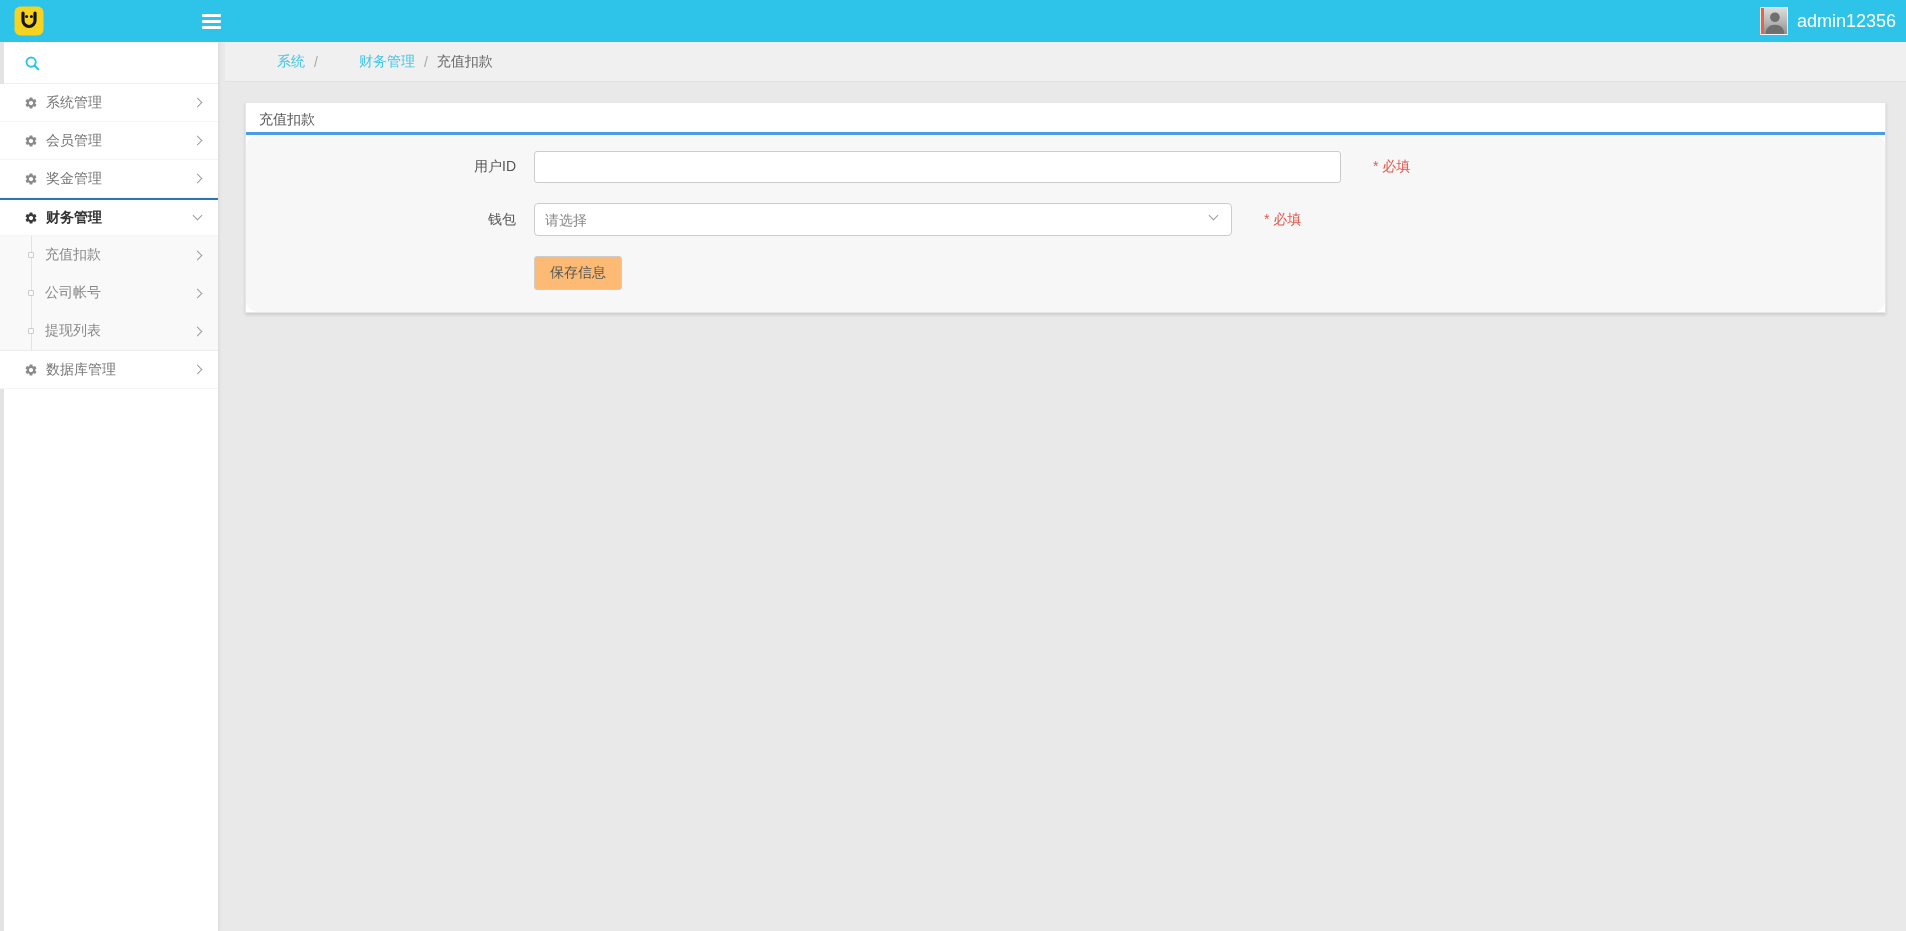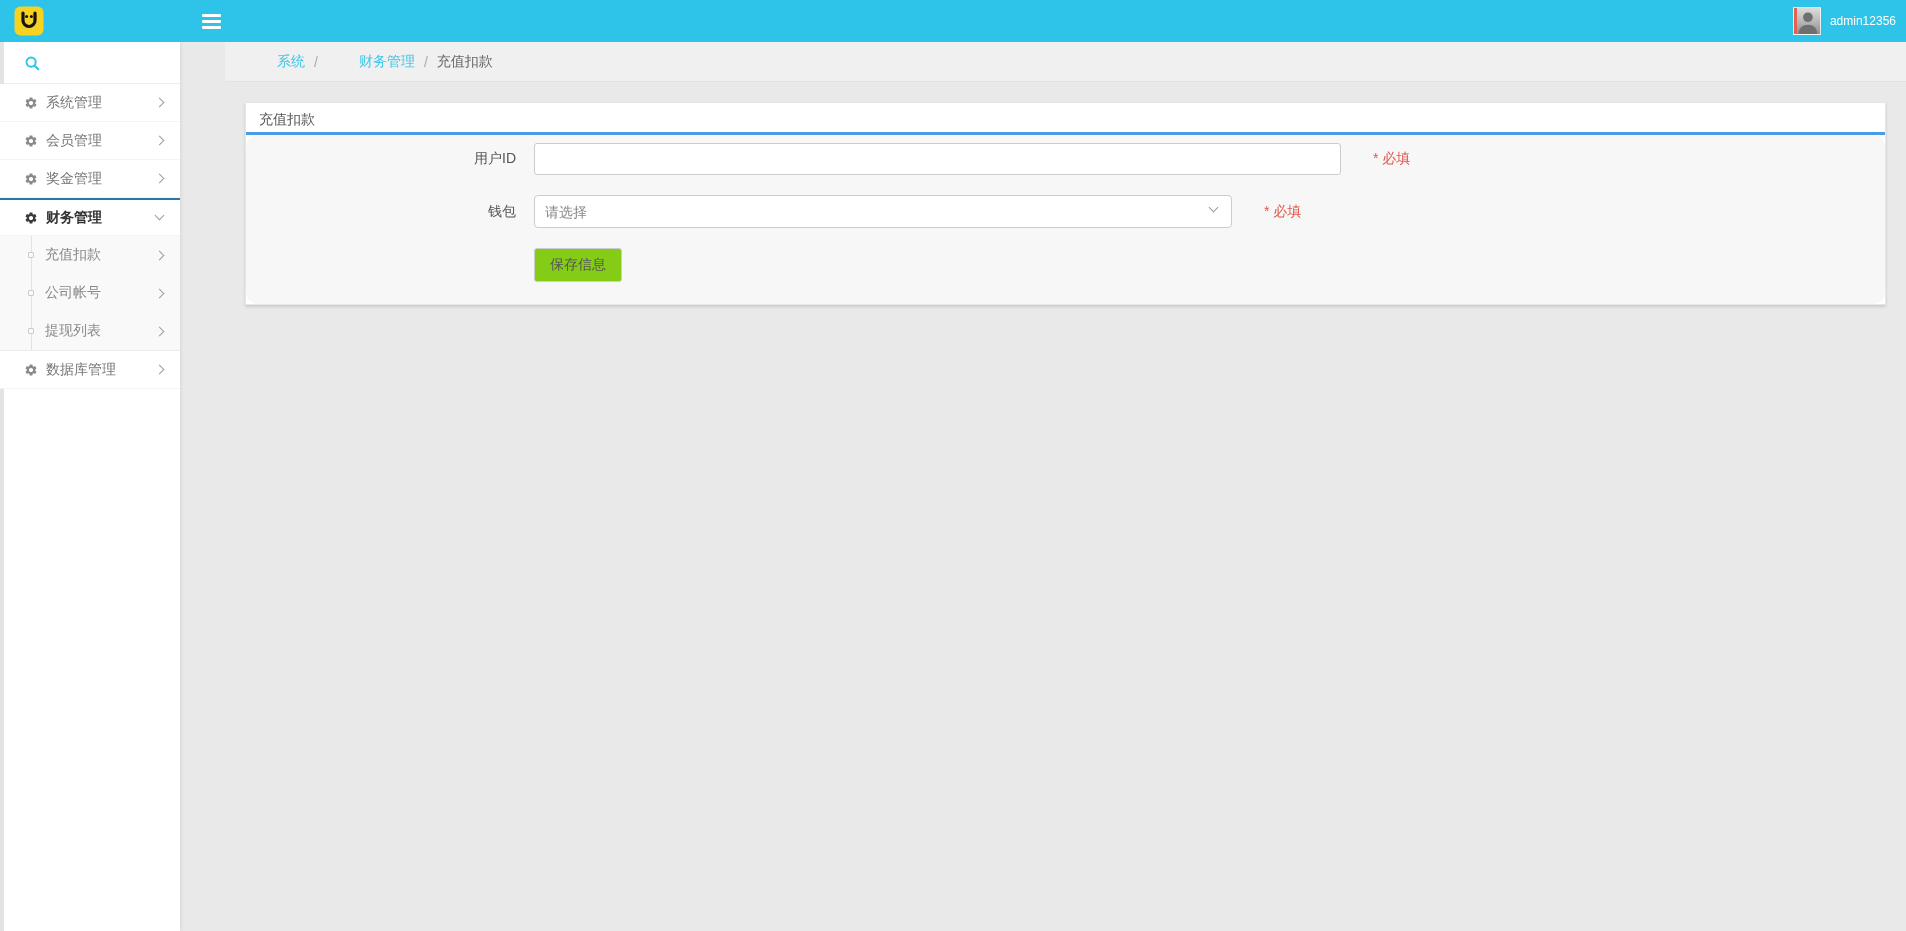--- a/index.html
+++ b/index.html
@@ -23,25 +23,25 @@
     display:flex; flex-direction:column; justify-content:center; align-items:center; gap:3px;
   }
   .hamburger .bar { width:19px; height:3px; background:#fff; border-radius:1px; }
   .topbar-user { position:absolute; right:10px; top:0; height:42px; display:flex; align-items:center; gap:9px; cursor:pointer; }
   .avatar {
     width:28px; height:28px; position:relative; overflow:hidden;
     background:linear-gradient(180deg,#dcdcdc 0%,#b5b5b5 55%,#8f8f8f 100%);
     border:1px solid rgba(255,255,255,.75);
   }
   .avatar-strip { position:absolute; left:0; top:0; width:3px; height:100%; background:#e8614d; }
-  .username { color:#fff; font-size:12px; }
+  .username { color:#fff; font-size:18px; }
 
   
   .sidebar {
-    position:fixed; top:42px; left:0; width:180px; bottom:0;
+    position:fixed; top:42px; left:0; width:218px; bottom:0;
     background:#fff; box-shadow:1px 0 3px rgba(0,0,0,.08); z-index:20;
   }
   .sidebar-edge { position:absolute; left:0; top:0; width:4px; height:100%; background:#e3e3e3; }
   .search-row {
     height:42px; border-bottom:1px solid #efefef;
     display:flex; align-items:center; padding-left:24px; gap:8px;
   }
   .search-row input { border:none; outline:none; flex:1; height:100%; font-size:14px; background:transparent; color:#555; min-width:0; }
   .menu-item {
     height:38px; display:flex; align-items:center;
@@ -80,39 +80,39 @@
   .bc-sep { color:#aaa; }
   .bc-current { color:#666; }
 
   .main-area { padding:20px; }
   .panel { background:#fff; border:1px solid #e6e6e6; box-shadow:0 2px 3px rgba(0,0,0,.13); }
   .panel-header {
     height:32px; line-height:32px; padding-left:13px;
     font-size:14px; color:#555; background:#fff;
     border-bottom:3px solid #4a9de4;
   }
-  .panel-body { background:#f7f7f7; padding:8px 0 22px 0;border-radius:12px; }
+  .panel-body { background:#f7f7f7; padding:16px 0 22px 0;border-radius:12px; }
   .form-row { display:flex; align-items:center; margin-bottom:20px; }
   .form-row:last-child { margin-bottom:0; }
   .form-label { width:288px; padding-right:18px; text-align:right; font-size:14px; color:#555; flex:0 0 auto; }
   .form-input {
     width:807px; height:32px; border:1px solid #ccc; border-radius:3px;
     background:#fff; padding:0 10px; font-size:14px; color:#333; outline:none;
   }
   .select-wrap { position:relative; width:698px; flex:0 0 auto; }
   .select-wrap select {
     width:100%; height:33px; border:1px solid #ccc; border-radius:4px;
     background:#fff; padding:0 26px 0 10px; font-size:14px; color:#888;
     outline:none; appearance:none; -webkit-appearance:none; -moz-appearance:none; cursor:pointer;
   }
   .select-chev { position:absolute; right:15px; top:13px; pointer-events:none; }
   .req { margin-left:32px; font-size:14px; color:#e2574d; white-space:nowrap; }
   .save-btn {
     margin-left:288px; height:34px; padding:0 15px;
-    background:#84cc16; border:1px solid #ccc; border-radius:3px;
+    background:#fdba74; border:1px solid #ccc; border-radius:3px;
     font-size:14px; color:#555; cursor:pointer;
     font-family:Liberation Serif, serif;
   }
 </style>
 </head>
 <body>
 
 <div>
 
   <header class="topbar">

